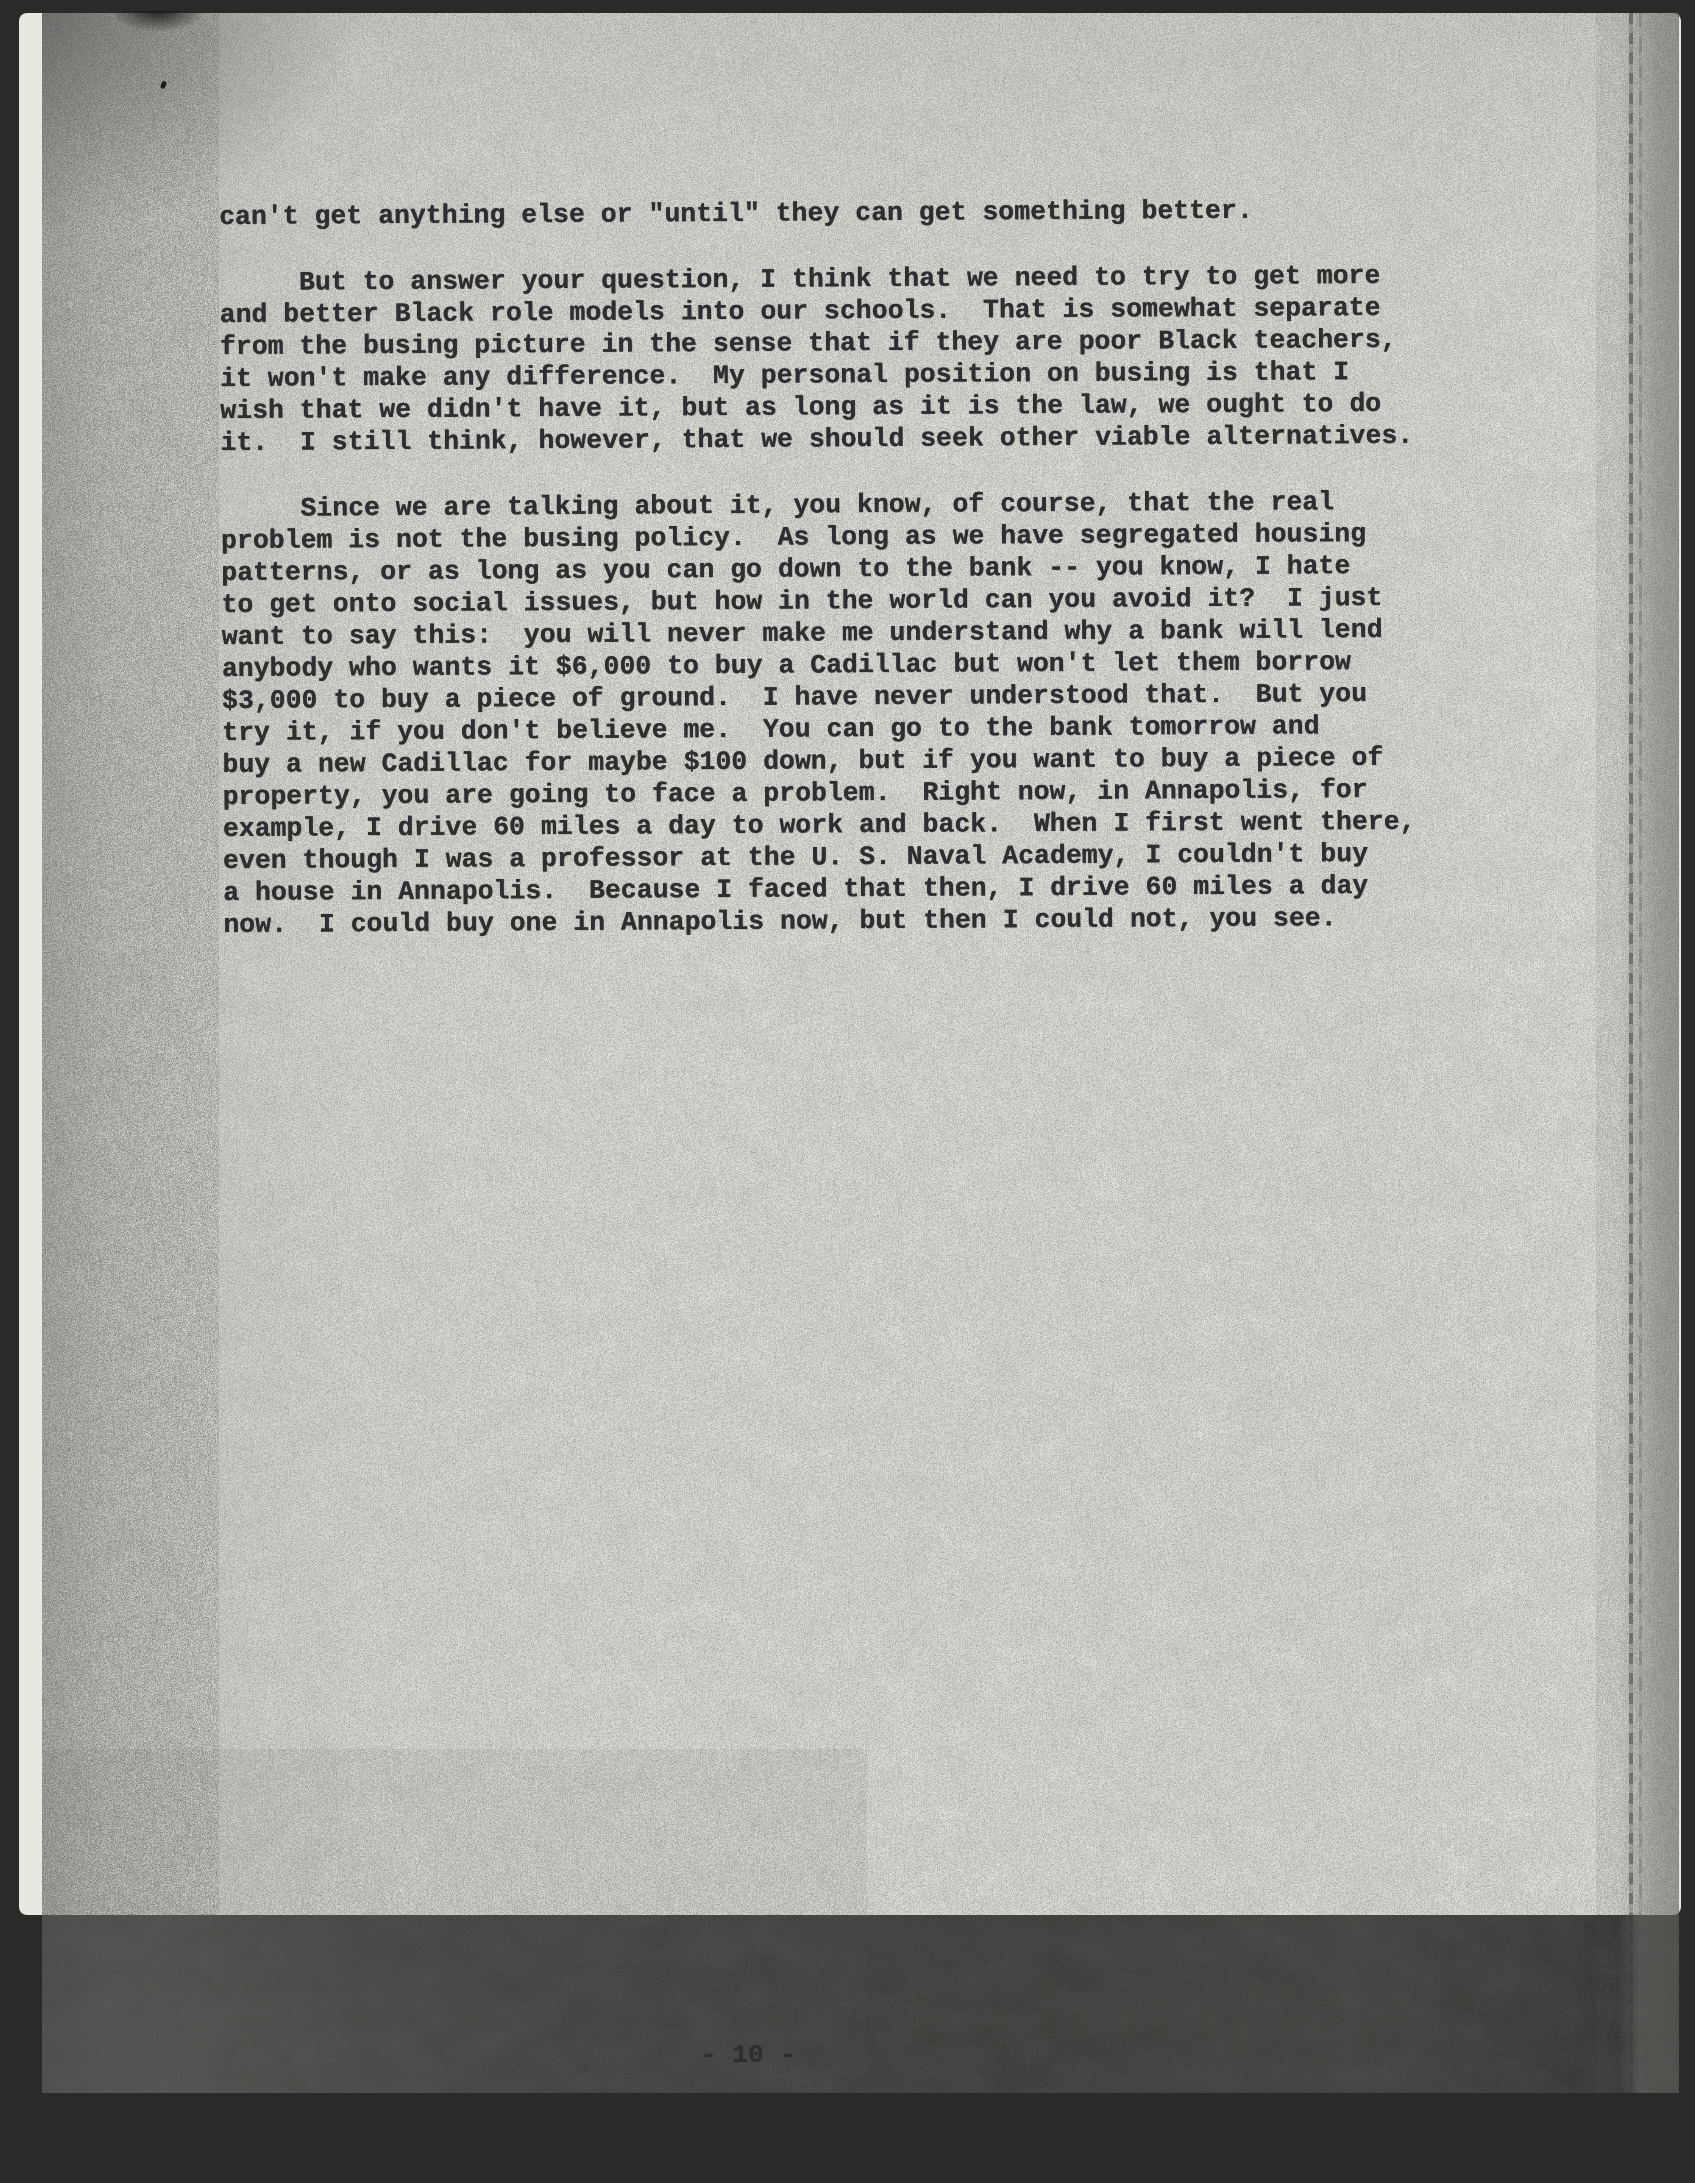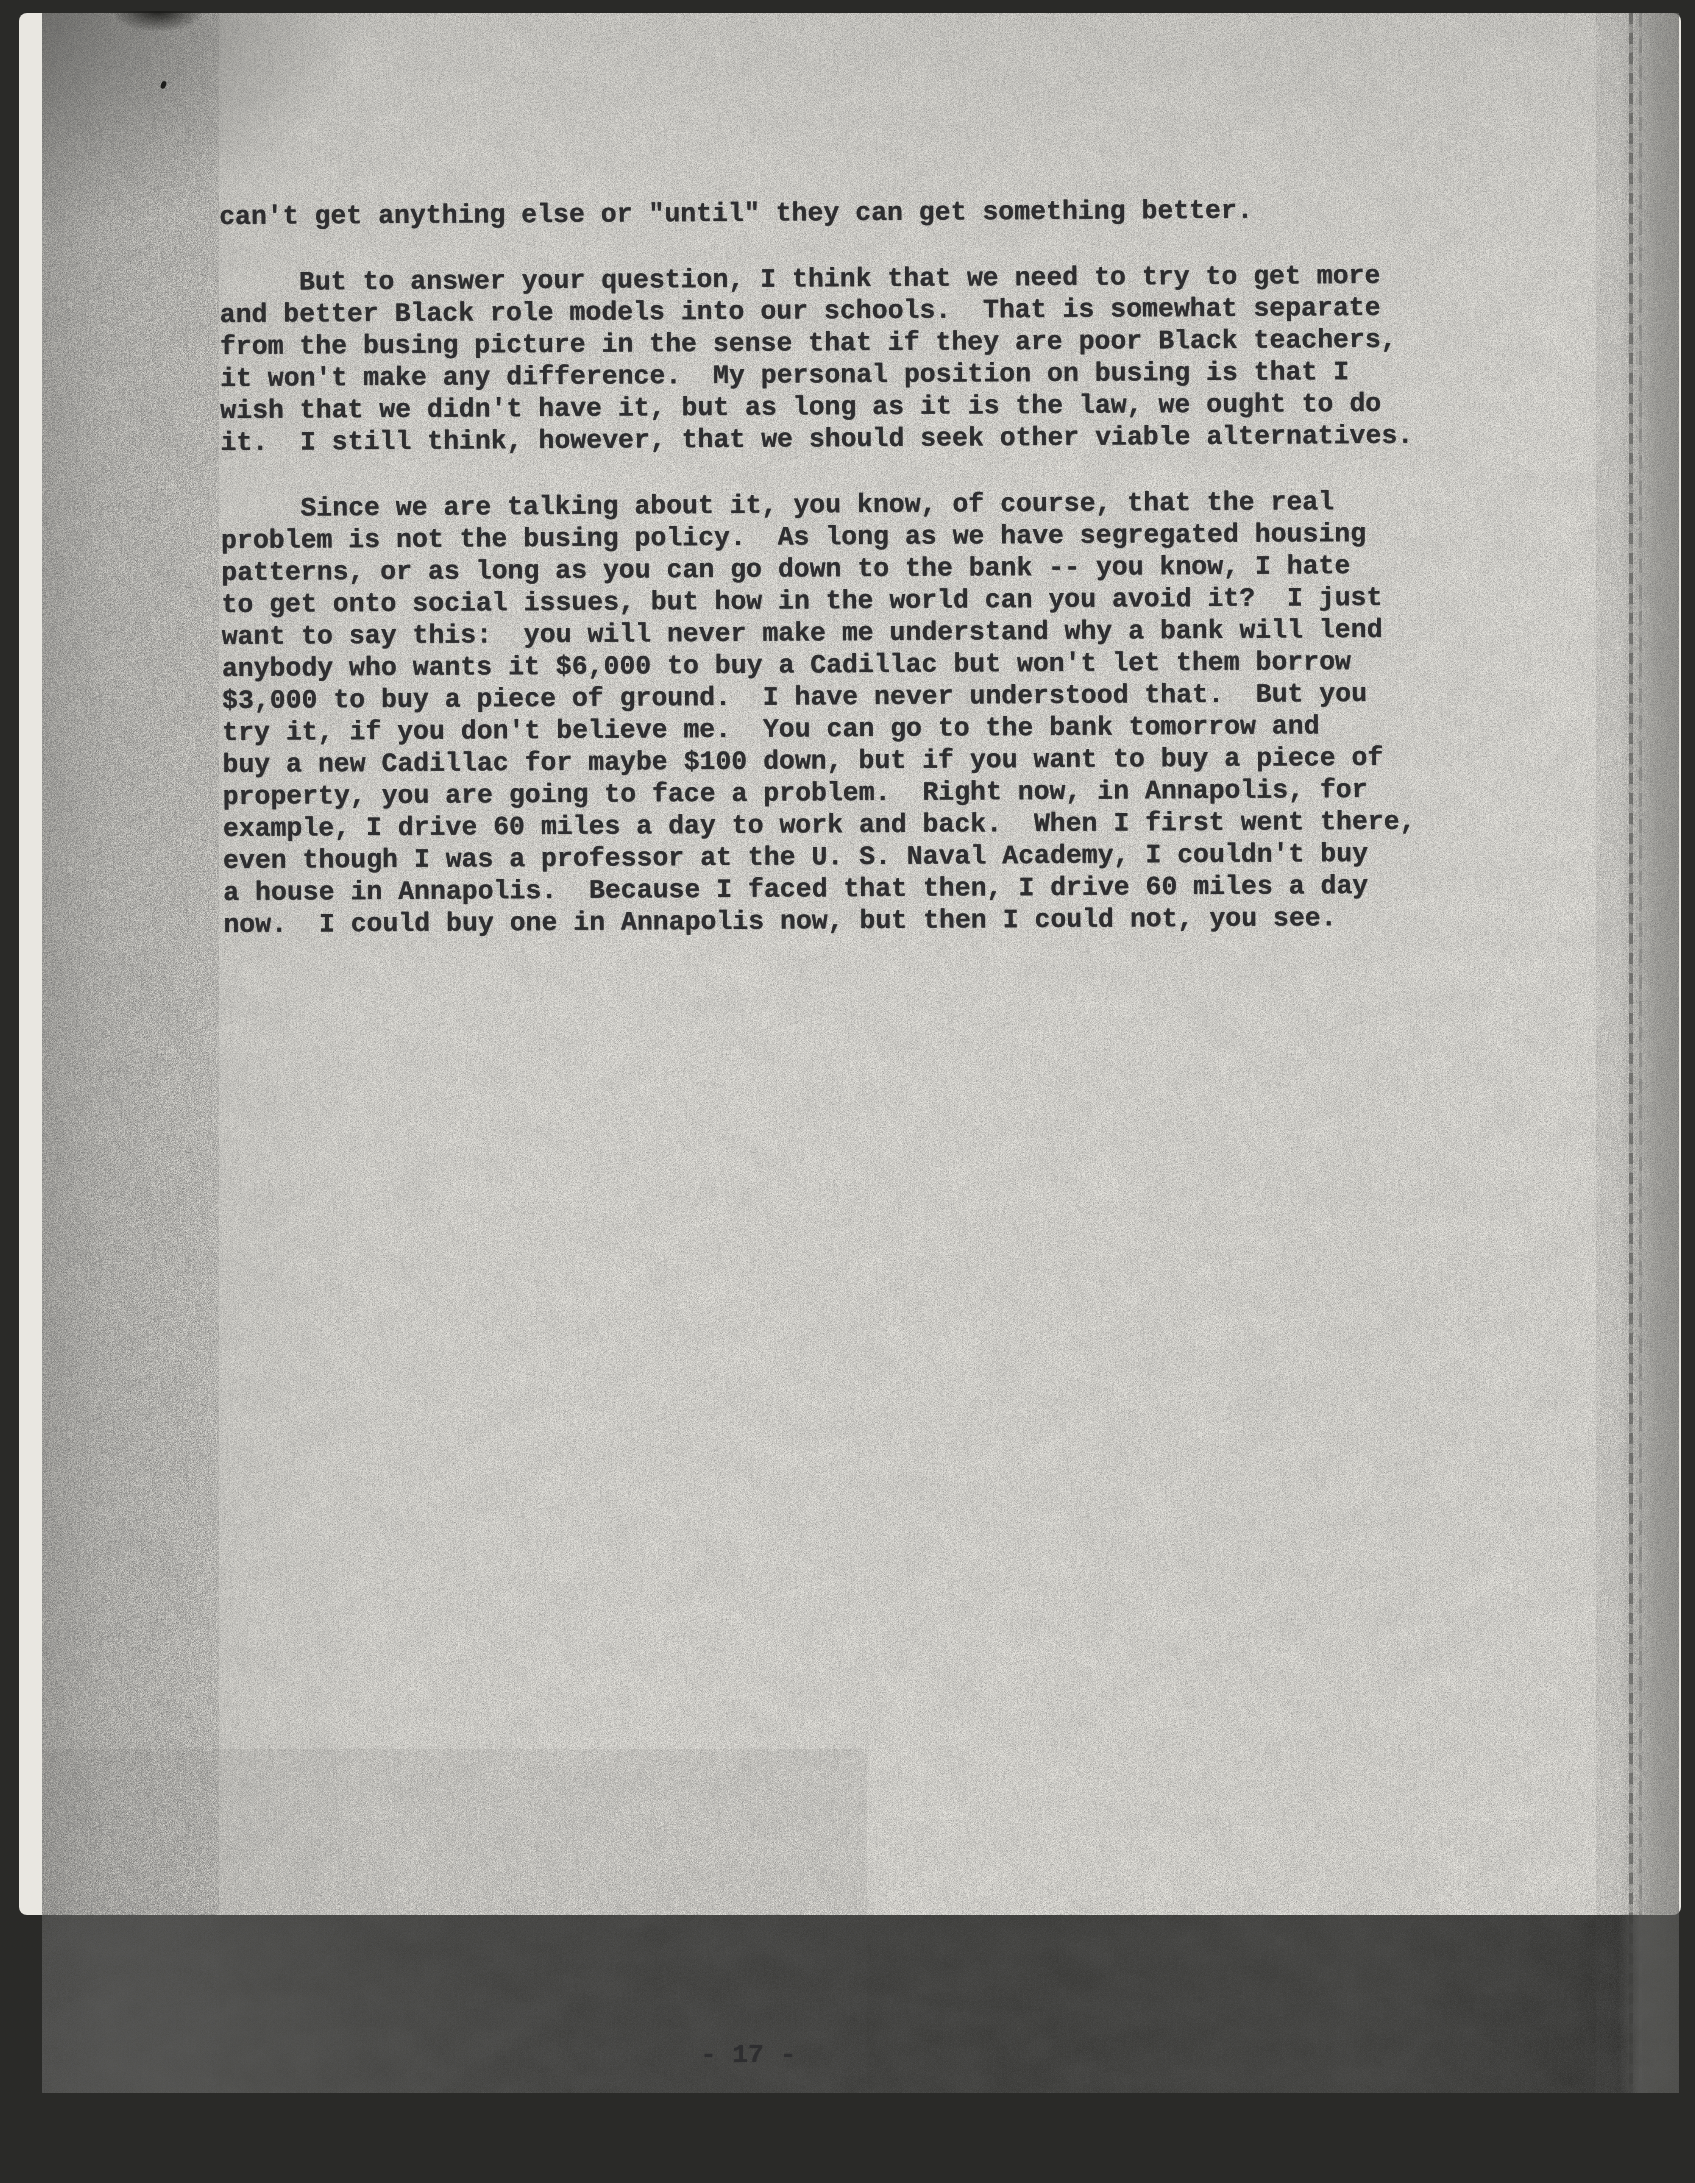--- a/index.html
+++ b/index.html
@@ -153,16 +153,16 @@
       <div class="line">buy a new Cadillac for maybe $100 down, but if you want to buy a piece of</div>
       <div class="line">property, you are going to face a problem.  Right now, in Annapolis, for</div>
       <div class="line">example, I drive 60 miles a day to work and back.  When I first went there,</div>
       <div class="line">even though I was a professor at the U. S. Naval Academy, I couldn't buy</div>
       <div class="line">a house in Annapolis.  Because I faced that then, I drive 60 miles a day</div>
       <div class="line">now.  I could buy one in Annapolis now, but then I could not, you see.</div>
     </div>
 
   </div>
 
-  <div class="page-number">- 17 -</div>
+  <div class="page-number">- 10 -</div>
 
 </div>
 
 
 </body></html>

